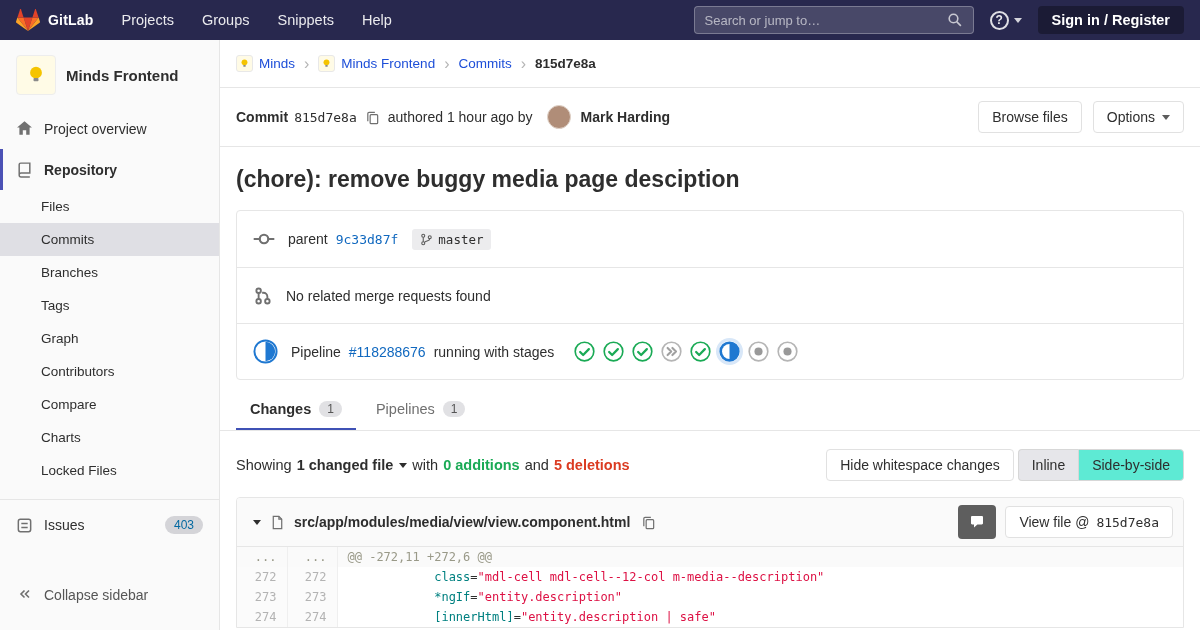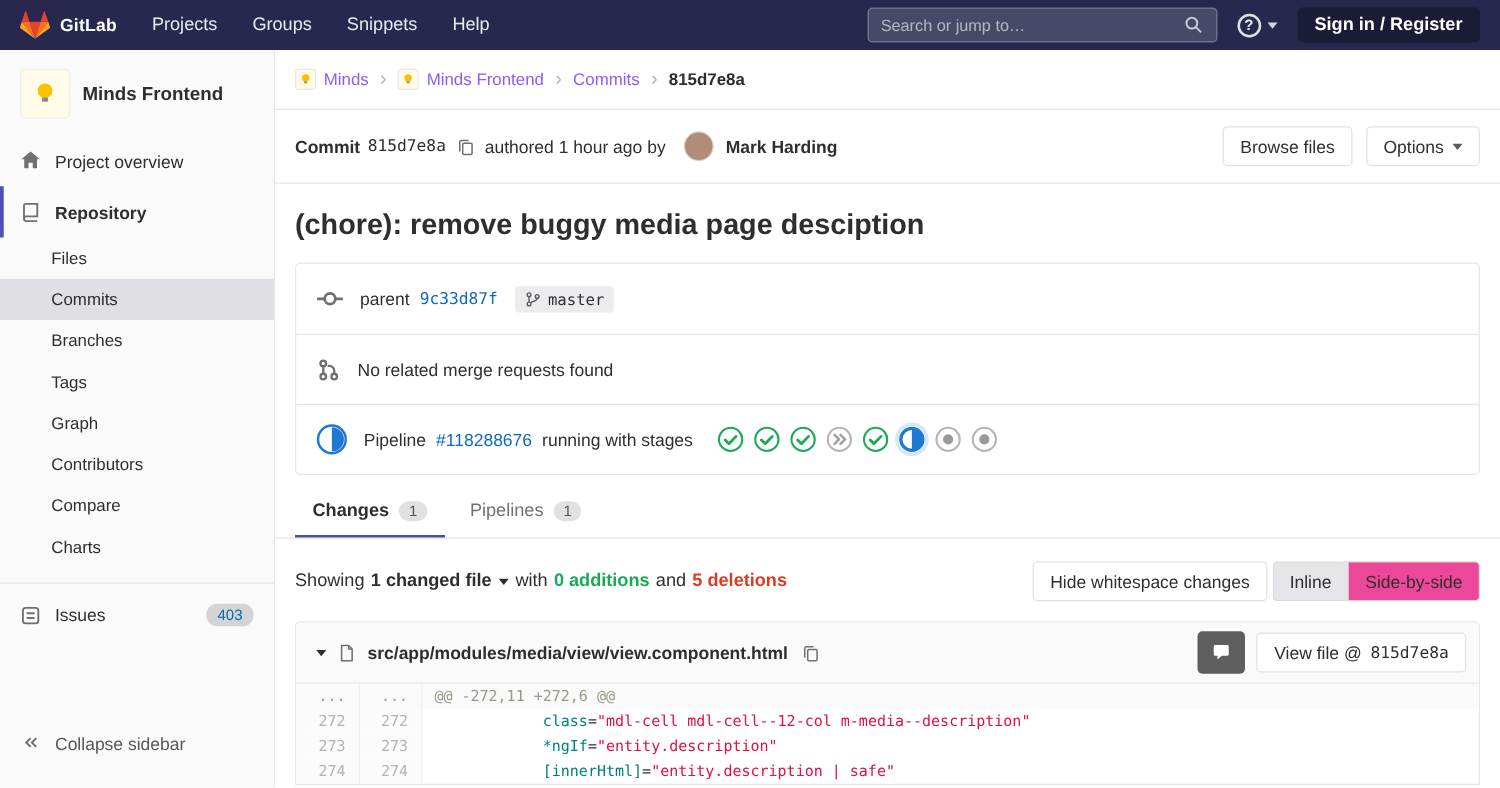--- a/index.html
+++ b/index.html
@@ -50,21 +50,21 @@
   .side-sep { border-top:1px solid #e6e6e6; margin-top:8px; padding-top:4px; }
   .count-badge { margin-left:auto; background:#d4d4d8; border-radius:10px; padding:2px 9px;
     font-size:12px; color:#0369a1; }
   .collapse-btn { position:absolute; bottom:12px; left:0; right:0; display:flex; align-items:center;
     gap:11px; padding:15px 16px; color:#555; cursor:pointer; background:#fafafa; }
 
   
   .content { position:absolute; top:40px; left:220px; right:0; bottom:0; background:#fff; overflow:hidden; }
   .breadcrumb-bar { display:flex; align-items:center; gap:9px; height:48px; padding:0 16px;
     border-bottom:1px solid #e6e6e6; font-size:13.5px; color:#555; }
-  .crumb { display:flex; align-items:center; gap:6px; cursor:pointer; color:#8b5cf6; }
+  .crumb { display:flex; align-items:center; gap:6px; cursor:pointer; color:#1d4ed8; }
   .crumb-avatar { width:17px; height:17px; border-radius:3px; background:#fffbe6;
     border:1px solid #e8e8e8; display:flex; align-items:center; justify-content:center; }
   .bc-sep { color:#b5b5b5; font-size:16px; line-height:1; }
   .crumb-current { font-weight:bold; color:#2e2e2e; }
 
   .commit-meta { display:flex; align-items:center; gap:6px; padding:13px 16px;
     border-bottom:1px solid #e6e6e6; }
   .commit-label { font-weight:bold; }
   .sha { font-family:"DejaVu Sans Mono",monospace; font-size:13px; }
   .icon-btn { background:none; border:none; padding:2px; color:#707070; display:inline-flex; }
@@ -98,21 +98,21 @@
   .tab-badge { background:#e1e1e4; border-radius:10px; padding:1px 8px; font-size:12px;
     color:#555; font-weight:normal; }
 
   .summary-bar { display:flex; align-items:center; gap:5px; padding:18px 16px 16px; font-size:14.5px; }
   .dd-toggle { font-weight:600; display:inline-flex; align-items:center; gap:6px; cursor:pointer; }
   .dd-toggle .caret { color:#2e2e2e; }
   .txt-green { color:#1aaa55; font-weight:bold; }
   .txt-red { color:#db3b21; font-weight:bold; }
   .summary-actions { margin-left:auto; display:flex; align-items:center; }
   .seg-group { display:flex; margin-left:4px; }
-  .seg-btn { background:#ec4899; border:1px solid #d7d7d7; padding:7px 13px; font-size:14px; color:#2e2e2e; }
+  .seg-btn { background:#5eead4; border:1px solid #d7d7d7; padding:7px 13px; font-size:14px; color:#2e2e2e; }
   .seg-btn:first-child { border-radius:4px 0 0 4px; border-right:none; }
   .seg-btn:last-child { border-radius:0 4px 4px 0; }
   .seg-btn.active { background:#e6e6ea; }
 
   .diff-box { margin:0 16px; border:1px solid #e6e6e6; border-radius:4px 4px 0 0; overflow:hidden; }
   .diff-header { display:flex; align-items:center; gap:9px; background:#fafafa;
     border-bottom:1px solid #e6e6e6; padding:7px 10px; min-height:48px; }
   .file-caret { color:#2e2e2e; margin-left:6px; }
   .file-path { font-weight:600; font-size:14px; cursor:pointer; }
   .diff-header-actions { margin-left:auto; display:flex; align-items:center; gap:9px; }
@@ -201,20 +201,21 @@
 
     <ul class="sub-list">
       <li class="sub-item">Files</li>
       <li class="sub-item active">Commits</li>
       <li class="sub-item">Branches</li>
       <li class="sub-item">Tags</li>
       <li class="sub-item">Graph</li>
       <li class="sub-item">Contributors</li>
       <li class="sub-item">Compare</li>
       <li class="sub-item">Charts</li>
+      <li class="sub-item">Locked Files</li>
     </ul>
 
     <div class="side-sep">
       <div class="side-item">
         <span class="s-icon">
           <svg width="17" height="17" viewBox="0 0 16 16" fill="none" stroke="currentColor" stroke-width="1.4">
             <rect x="2.2" y="2.2" width="11.6" height="11.6" rx="2"></rect>
               <path d="M5 6.2h6M5 9.8h6"></path>
           </svg>
         </span>

